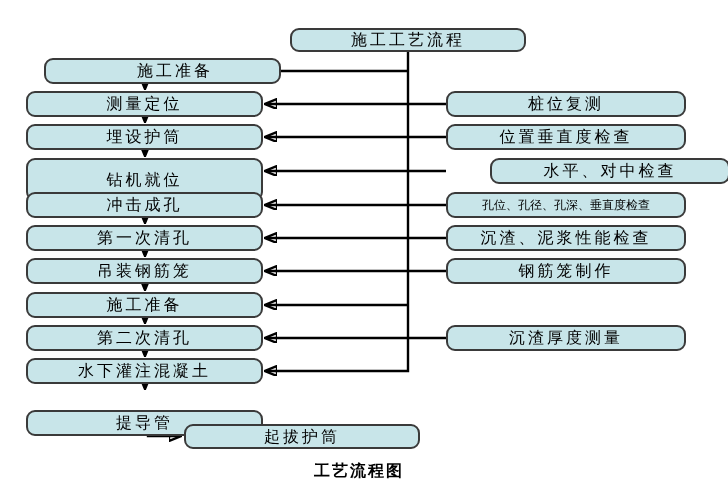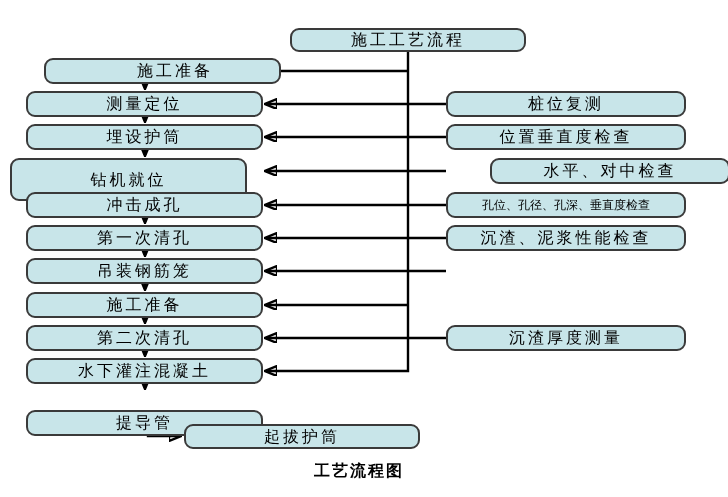--- a/index.html
+++ b/index.html
@@ -104,21 +104,21 @@
 
   <div class="box" style="left:44px;top:58px;width:237px;height:26px;padding-left:25px;">
     <span>施工准备</span>
   </div>
   <div class="box" style="left:26px;top:91px;width:237px;height:26px;">
     <span>测量定位</span>
   </div>
   <div class="box" style="left:26px;top:124px;width:237px;height:26px;">
     <span>埋设护筒</span>
   </div>
-  <div class="box" style="left:10px;top:158px;width:237px;height:43px;">
+  <div class="box" style="left:26px;top:158px;width:237px;height:43px;">
     <span>钻机就位</span>
   </div>
   <div class="box" style="left:26px;top:192px;width:237px;height:26px;">
     <span>冲击成孔</span>
   </div>
   <div class="box" style="left:26px;top:225px;width:237px;height:26px;">
     <span>第一次清孔</span>
   </div>
   <div class="box" style="left:26px;top:258px;width:237px;height:26px;">
     <span>吊装钢筋笼</span>
@@ -147,19 +147,22 @@
   </div>
   <div class="box" style="left:446px;top:158px;width:240px;height:26px;margin-left:44px;">
     <span>水平、对中检查</span>
   </div>
   <div class="box small-text" style="left:446px;top:192px;width:240px;height:26px;">
     <span>孔位、孔径、孔深、垂直度检查</span>
   </div>
   <div class="box" style="left:446px;top:225px;width:240px;height:26px;">
     <span>沉渣、泥浆性能检查</span>
   </div>
+  <div class="box" style="left:446px;top:258px;width:240px;height:26px;">
+    <span>钢筋笼制作</span>
+  </div>
   <div class="box" style="left:446px;top:325px;width:240px;height:26px;">
     <span>沉渣厚度测量</span>
   </div>
 
   <div class="caption" style="left:314px;top:461px;">工艺流程图</div>
 
 </div>
 
 </body></html>

